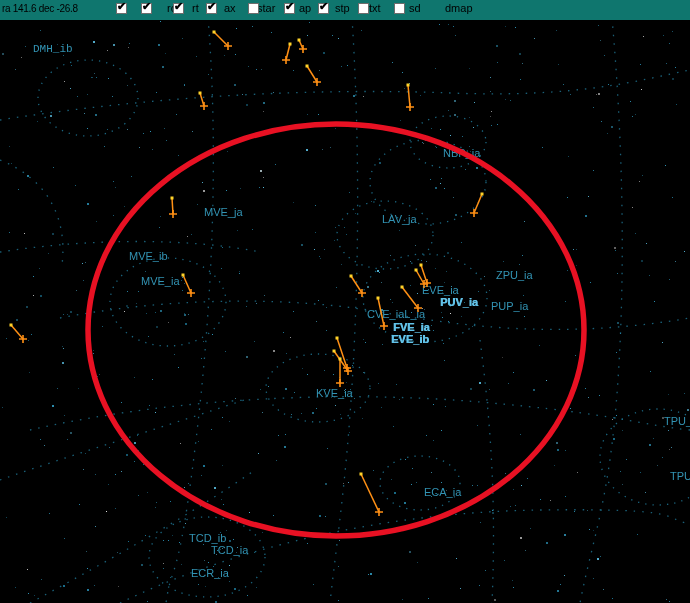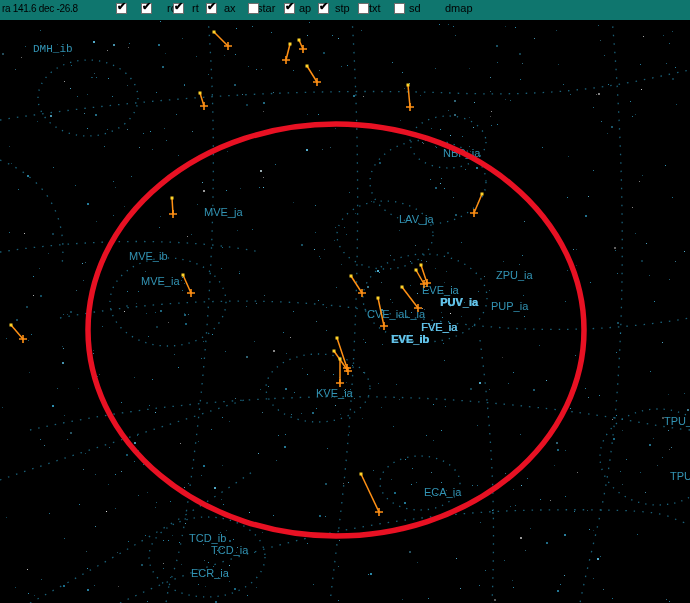--- a/index.html
+++ b/index.html
@@ -703,29 +703,29 @@
           <rect x="87" y="128" width="1" height="1" fill="#2e93b5" opacity="0.95"></rect>
           <rect x="92" y="77" width="1" height="1" fill="#2e93b5" opacity="0.48"></rect>
           <rect x="84" y="113" width="1" height="1" fill="#57b7d8" opacity="0.70"></rect>
         </g>
     </svg>
 
     <div id="labels">
         <div class="skylabel" style="left: 33px; top: 43px; color: rgb(50, 147, 179); font-family: Liberation Mono, monospace;">DMH_ib</div>
         <div class="skylabel" style="left: 443px; top: 147px; color: rgb(50, 147, 179);">NBP_ia</div>
         <div class="skylabel" style="left: 204px; top: 206px; color: rgb(50, 147, 179);">MVE_ja</div>
-        <div class="skylabel" style="left: 382px; top: 213px; color: rgb(50, 147, 179); margin-left: 17px;">LAV_ja</div>
+        <div class="skylabel" style="left: 382px; top: 213px; color: rgb(50, 147, 179);">LAV_ja</div>
         <div class="skylabel" style="left: 129px; top: 250px; color: rgb(50, 147, 179);">MVE_ib</div>
         <div class="skylabel" style="left: 422px; top: 284px; color: rgb(50, 147, 179);">EVE_ia</div>
         <div class="skylabel" style="left: 496px; top: 269px; color: rgb(50, 147, 179);">ZPU_ia</div>
         <div class="skylabel" style="left: 141px; top: 275px; color: rgb(50, 147, 179);">MVE_ia</div>
         <div class="skylabel" style="left: 440px; top: 296px; color: rgb(98, 194, 232); font-weight: bold; text-shadow: rgb(98, 194, 232) 0.5px 0px 0px;">PUV_ia</div>
         <div class="skylabel" style="left: 491px; top: 300px; color: rgb(50, 147, 179);">PUP_ia</div>
         <div class="skylabel" style="left: 367px; top: 308px; color: rgb(50, 147, 179);">CVE_iaL_ia</div>
-        <div class="skylabel" style="left: 393px; top: 321px; color: rgb(98, 194, 232); font-weight: normal; text-shadow: rgb(98, 194, 232) 0.5px 0px 0px; margin-left: 28px;">FVE_ia</div>
+        <div class="skylabel" style="left: 393px; top: 321px; color: rgb(98, 194, 232); font-weight: bold; text-shadow: rgb(98, 194, 232) 0.5px 0px 0px;">FVE_ia</div>
         <div class="skylabel" style="left: 391px; top: 333px; color: rgb(98, 194, 232); font-weight: bold; text-shadow: rgb(98, 194, 232) 0.5px 0px 0px;">EVE_ib</div>
         <div class="skylabel" style="left: 316px; top: 387px; color: rgb(50, 147, 179);">KVE_ia</div>
         <div class="skylabel" style="left: 664px; top: 415px; color: rgb(50, 147, 179);">TPU_</div>
         <div class="skylabel" style="left: 670px; top: 470px; color: rgb(50, 147, 179);">TPU_</div>
         <div class="skylabel" style="left: 424px; top: 486px; color: rgb(50, 147, 179);">ECA_ia</div>
         <div class="skylabel" style="left: 189px; top: 532px; color: rgb(50, 147, 179);">TCD_ib</div>
         <div class="skylabel" style="left: 211px; top: 544px; color: rgb(50, 147, 179);">TCD_ia</div>
         <div class="skylabel" style="left: 191px; top: 567px; color: rgb(50, 147, 179);">ECR_ia</div>
       </div>
 

